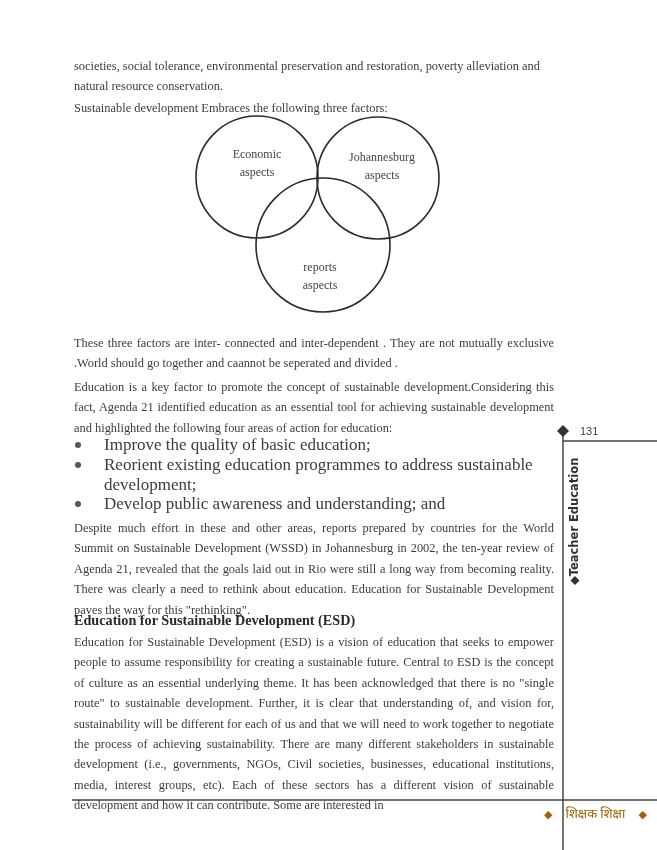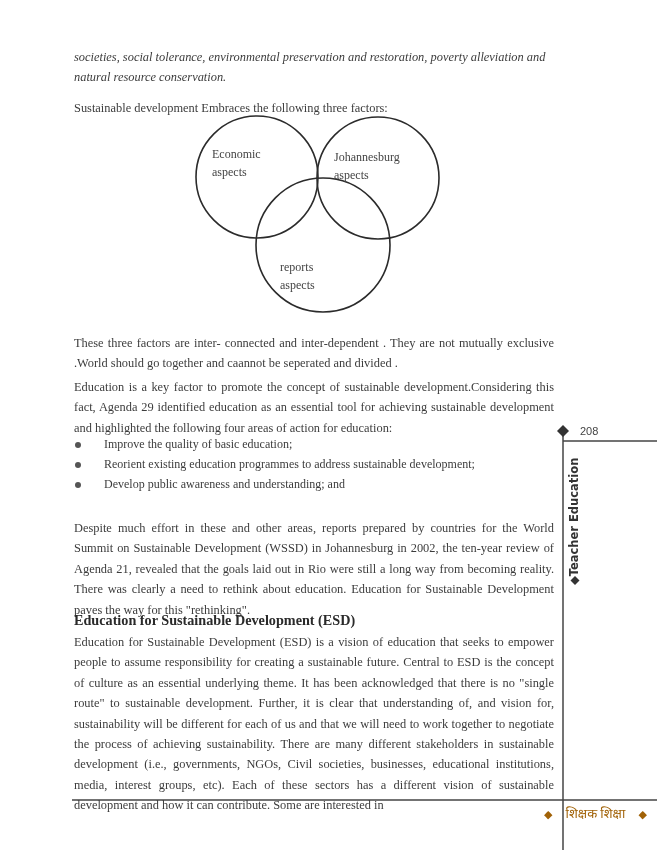--- a/index.html
+++ b/index.html
@@ -2,37 +2,37 @@
 <html><head>
 <meta charset="utf-8">
 <style>
   html, body { margin: 0; padding: 0; background: #ffffff; }
   body { width: 657px; height: 850px; position: relative; overflow: hidden;
          font-family: "Liberation Serif", serif; color: #3a3a3a; }
   .para { position: absolute; left: 74px; width: 480px; font-size: 12.4px; line-height: 20.4px;
           text-align: justify; margin: 0; color: #3c3c3c; }
   .para.left { text-align: left; }
   .bullets { position: absolute; left: 74px; top: 435px; width: 480px; margin: 0; padding: 0; list-style: none;
-             font-size: 12px; line-height: 19.8px; color: #3c3c3c; }
+             font-size: 17px; line-height: 19.8px; color: #3c3c3c; }
   .bullets li { position: relative; padding-left: 30px; }
   .bullets li .dot { position: absolute; left: 1px; top: 7px; width: 6px; height: 6px; border-radius: 50%; background: #555; }
   .heading { position: absolute; left: 74px; top: 612px; font-size: 14.2px; font-weight: bold; color: #2a2a2a; margin: 0; }
   svg.venn { position: absolute; left: 0; top: 0; }
-  .venn-label { position: absolute; font-size: 12px; line-height: 18px; color: #444; }
+  .venn-label { position: absolute; font-size: 12px; line-height: 18px; text-align: center; color: #444; }
   .side-title { position: absolute; left: 566px; top: 462px; width: 16px; height: 110px; }
   .side-title span { position: absolute; left: 50%; top: 50%; transform: translate(-50%,-50%) rotate(-90deg);
                      white-space: nowrap; font-family: "DejaVu Sans", sans-serif; font-weight: bold; font-size: 11.5px; color: #333; }
   .page-num { position: absolute; left: 580px; top: 425px; font-family: "Liberation Sans", sans-serif; font-size: 11px; color: #444; }
   .footer { position: absolute; left: 0; width: 657px; top: 804px; text-align: right; font-size: 13px; color: #a16207; }
   .footer .dia { font-size: 11px; display: inline-block; margin: 0 10px; }
 </style>
 </head>
 <body>
 
-<p class="para left" style="top:47px;font-style:italic;">societies, social tolerance, environmental preservation and restoration, poverty alleviation and natural resource conservation.</p>
+<p class="para left" style="top:56px;">societies, social tolerance, environmental preservation and restoration, poverty alleviation and natural resource conservation.</p>
 <p class="para left" style="top:98px;">Sustainable development Embraces the following three factors:</p>
 
 <svg class="venn" width="657" height="340">
   <circle cx="257" cy="177" r="61" fill="none" stroke="#2b2b2b" stroke-width="1.6"></circle>
   <circle cx="378" cy="178" r="61" fill="none" stroke="#2b2b2b" stroke-width="1.6"></circle>
   <circle cx="323" cy="245" r="67" fill="none" stroke="#2b2b2b" stroke-width="1.6"></circle>
 </svg>
 <div class="venn-label" style="left:212px; top:145px; width:90px;">
   <div>Economic</div>
   <div>aspects</div>
@@ -40,42 +40,42 @@
 <div class="venn-label" style="left:334px; top:148px; width:96px;">
   <div>Johannesburg</div>
   <div>aspects</div>
 </div>
 <div class="venn-label" style="left:280px; top:258px; width:80px;">
   <div>reports</div>
   <div>aspects</div>
 </div>
 
 <p class="para" style="top:333px;">These three factors are inter- connected and inter-dependent . They are not mutually exclusive .World should go together and caannot be seperated and divided .</p>
-<p class="para" style="top:377px;">Education is a key factor to promote the concept of sustainable development.Considering this fact, Agenda 29 identified education as an essential tool for achieving sustainable development and highlighted the following four areas of action for education:</p>
+<p class="para" style="top:377px;">Education is a key factor to promote the concept of sustainable development.Considering this fact, Agenda 21 identified education as an essential tool for achieving sustainable development and highlighted the following four areas of action for education:</p>
 
 <ul class="bullets">
   <li><span class="dot"></span><span>Improve the quality of basic education;</span></li>
   <li><span class="dot"></span><span>Reorient existing education programmes to address sustainable development;</span></li>
   <li><span class="dot"></span><span>Develop public awareness and understanding; and</span></li>
 </ul>
 
 <p class="para" style="top:518px;">Despite much effort in these and other areas, reports prepared by countries for the World Summit on Sustainable Development (WSSD) in Johannesburg in 2002, the ten-year review of Agenda 21, revealed that the goals laid out in Rio were still a long way from becoming reality. There was clearly a need to rethink about education. Education for Sustainable Development paves the way for this "rethinking".</p>
 
 <h2 class="heading">Education for Sustainable Development (ESD)</h2>
 <p class="para" style="top:632px;">Education for Sustainable Development (ESD) is a vision of education that seeks to empower people to assume responsibility for creating a sustainable future. Central to ESD is the concept of culture as an essential underlying theme. It has been acknowledged that there is no "single route" to sustainable development. Further, it is clear that understanding of, and vision for, sustainability will be different for each of us and that we will need to work together to negotiate the process of achieving sustainability. There are many different stakeholders in sustainable development (i.e., governments, NGOs, Civil societies, businesses, educational institutions, media, interest groups, etc). Each of these sectors has a different vision of sustainable development and how it can contribute. Some are interested in</p>
 
 <svg style="position:absolute; left:0; top:0;" width="657" height="850">
   <line x1="563" y1="441" x2="657" y2="441" stroke="#444" stroke-width="1.5"></line>
   <line x1="563" y1="436" x2="563" y2="850" stroke="#444" stroke-width="1.5"></line>
   <line x1="72" y1="800" x2="657" y2="800" stroke="#444" stroke-width="1.5"></line>
   <polygon points="563,425 569,431 563,437 557,431" fill="#333"></polygon>
   <polygon points="575,576 579.5,580.5 575,585 570.5,580.5" fill="#333"></polygon>
 </svg>
 
-<div class="page-num">208</div>
+<div class="page-num">131</div>
 <div class="side-title">
     <span>Teacher Education</span>
   </div>
 
 <div class="footer">
   <span class="dia">◆</span>
   <span>शिक्षक शिक्षा</span>
   <span class="dia">◆</span>
 </div>
 

